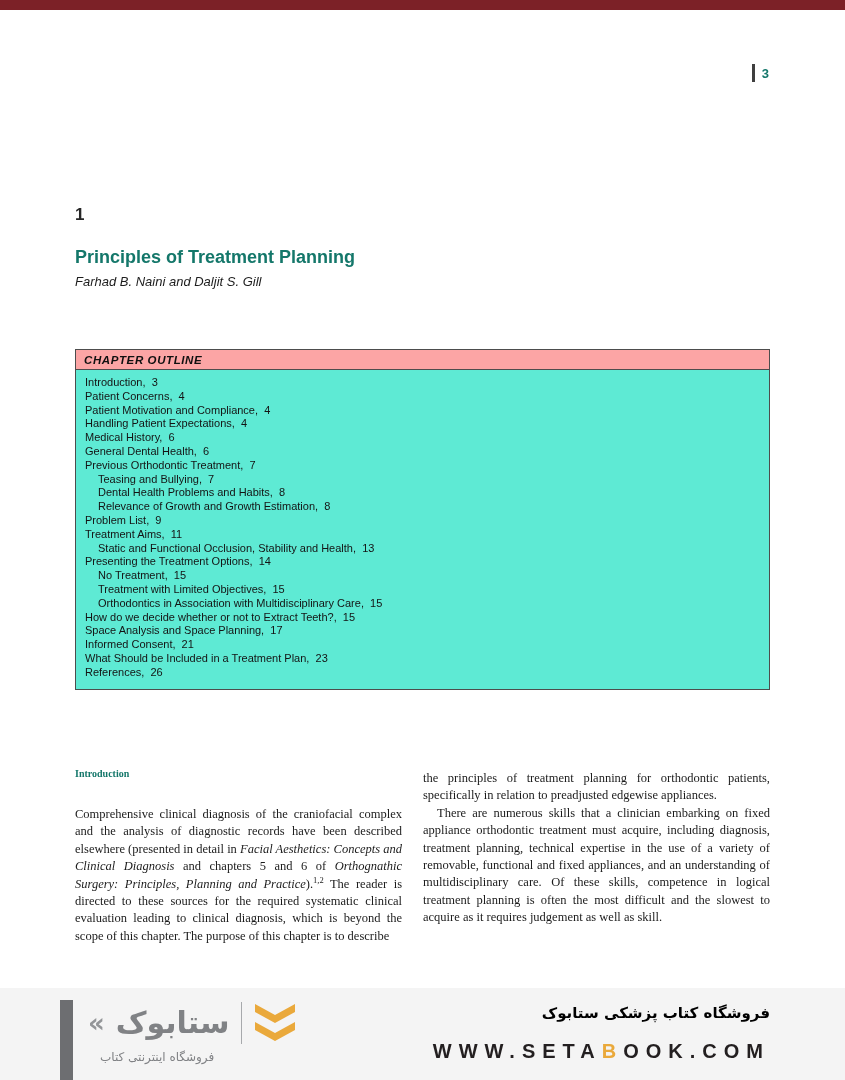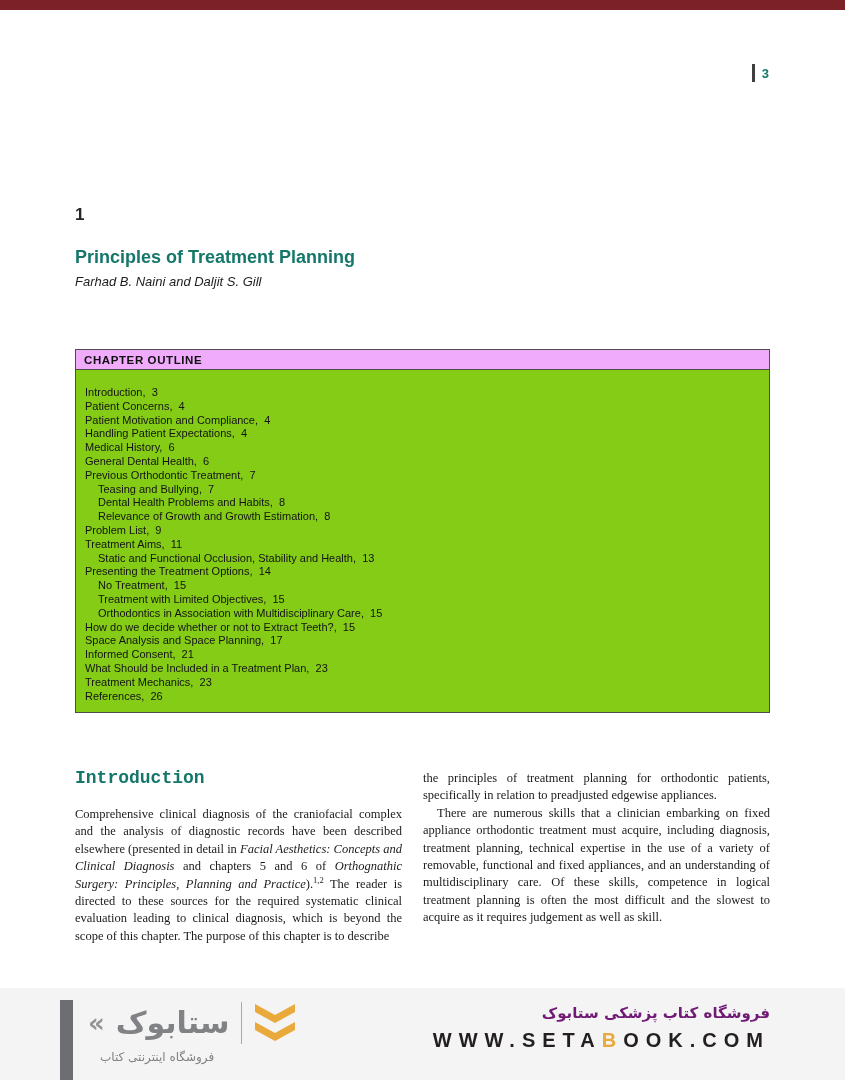--- a/index.html
+++ b/index.html
@@ -13,42 +13,42 @@
 
   .page-num-wrap { position:absolute; top:64px; right:76px; display:flex; align-items:center; gap:7px; }
   .pn-bar { width:3px; height:18px; background:#3f3f3f; display:inline-block; }
   .pn-text { font-family:"Liberation Sans", sans-serif; font-weight:bold; font-size:13px; color:#14776a; }
 
   .chapter-num { position:absolute; top:205px; left:75px; font-family:"Liberation Sans", sans-serif; font-weight:bold; font-size:17px; color:#262626; }
   .chapter-title { position:absolute; top:247px; left:75px; font-family:"Liberation Sans", sans-serif; font-weight:bold; font-size:18px; color:#14776a;text-align:center; }
   .authors { position:absolute; top:274px; left:75px; font-style:italic; font-size:13px; color:#1d1d1d; font-family:"Liberation Sans", sans-serif; }
 
   .outline-box { position:absolute; top:349px; left:75px; width:695px; border:1px solid #4d4d4d; background:#fff; }
-  .outline-header { padding:4px 8px 3px; font-family:"Liberation Sans", sans-serif; font-weight:bold; font-size:11.5px; letter-spacing:0.6px; color:#101010; background:#f0abfc; }
-  .outline-body { background:#84cc16; padding:16px 9px 9px; border-top:1px solid #4d4d4d; }
+  .outline-header { padding:4px 8px 3px; font-family:"Liberation Sans", sans-serif; font-weight:bold; font-size:11.5px; letter-spacing:0.6px; color:#101010; background:#fca5a5;font-style:italic; }
+  .outline-body { background:#5eead4; padding:6px 9px 9px; border-top:1px solid #4d4d4d; }
   .outline-item { font-family:"Liberation Sans", sans-serif; font-size:11px; line-height:13.8px; color:#141414; }
   .outline-item.indent1 { padding-left:13px; }
 
-  .intro-heading { position:absolute; top:768px; left:75px; font-family:Liberation Mono, monospace; font-weight:bold; font-size:18px; color:#14776a; }
+  .intro-heading { position:absolute; top:768px; left:75px; font-family:Liberation Serif, serif; font-weight:bold; font-size:10px; color:#14776a; }
 
   .col { position:absolute; text-align:justify; font-size:12.5px; line-height:17.4px; color:#1b1b1b; }
   .left-col  { top:806px; left:75px;  width:327px; }
   .right-col { top:770px; left:423px; width:347px; }
   .body-p sup { font-size:8.5px; line-height:0; }
   .body-p.indent { text-indent:14px; }
 
   .footer { position:absolute; left:0; bottom:0; width:100%; height:92px; background:#f4f4f4; }
   .footer-bar { position:absolute; left:60px; top:12px; bottom:0; width:13px; background:#6d6e71; }
   .footer-logo { position:absolute; left:88px; top:14px; display:flex; align-items:center; gap:11px; }
   .logo-mark { font-size:26px; color:#939598; font-family:"DejaVu Sans", sans-serif; font-weight:bold; line-height:1; }
   .logo-text { font-size:30px; color:#808285; font-family:"DejaVu Sans", sans-serif; font-weight:bold; line-height:1; }
   .logo-divider { width:1px; height:42px; background:#a7a9ac; }
   .footer-sub { position:absolute; left:100px; top:62px; font-size:12px; color:#808285; font-family:"DejaVu Sans", sans-serif; }
   .footer-right { position:absolute; right:75px; top:16px; text-align:right; }
-  .store-title { font-size:15px; font-weight:bold; color:#701a75; font-family:"DejaVu Sans", sans-serif; margin-bottom:7px; }
+  .store-title { font-size:15px; font-weight:bold; color:#000000; font-family:"DejaVu Sans", sans-serif; margin-bottom:18px; }
   .website { font-family:"Liberation Sans", sans-serif; font-weight:bold; font-size:20px; letter-spacing:7px; color:#231f20; white-space:nowrap; }
 </style>
 </head>
 <body>
 
 <div class="page">
 
   <div class="top-bar"></div>
 
   <div class="page-num-wrap">
@@ -77,21 +77,20 @@
         <div class="outline-item">Treatment Aims,&nbsp; 11</div>
         <div class="outline-item indent1">Static and Functional Occlusion, Stability and Health,&nbsp; 13</div>
         <div class="outline-item">Presenting the Treatment Options,&nbsp; 14</div>
         <div class="outline-item indent1">No Treatment,&nbsp; 15</div>
         <div class="outline-item indent1">Treatment with Limited Objectives,&nbsp; 15</div>
         <div class="outline-item indent1">Orthodontics in Association with Multidisciplinary Care,&nbsp; 15</div>
         <div class="outline-item">How do we decide whether or not to Extract Teeth?,&nbsp; 15</div>
         <div class="outline-item">Space Analysis and Space Planning,&nbsp; 17</div>
         <div class="outline-item">Informed Consent,&nbsp; 21</div>
         <div class="outline-item">What Should be Included in a Treatment Plan,&nbsp; 23</div>
-        <div class="outline-item">Treatment Mechanics,&nbsp; 23</div>
         <div class="outline-item">References,&nbsp; 26</div>
       </div>
   </div>
 
   <h2 class="intro-heading">Introduction</h2>
 
   <div class="col left-col">
     <p class="body-p"><span>Comprehensive clinical diagnosis of the craniofacial complex and the analysis of diagnostic records have been described elsewhere (presented in detail in </span><i>Facial Aesthetics: Concepts and Clinical Diagnosis</i><span> and chapters 5 and 6 of </span><i>Orthognathic Surgery: Principles, Planning and Practice</i><span>).</span><sup>1,2</sup><span> The reader is directed to these sources for the required systematic clinical evaluation leading to clinical diagnosis, which is beyond the scope of this chapter. The purpose of this chapter is to describe</span></p>
   </div>
 

